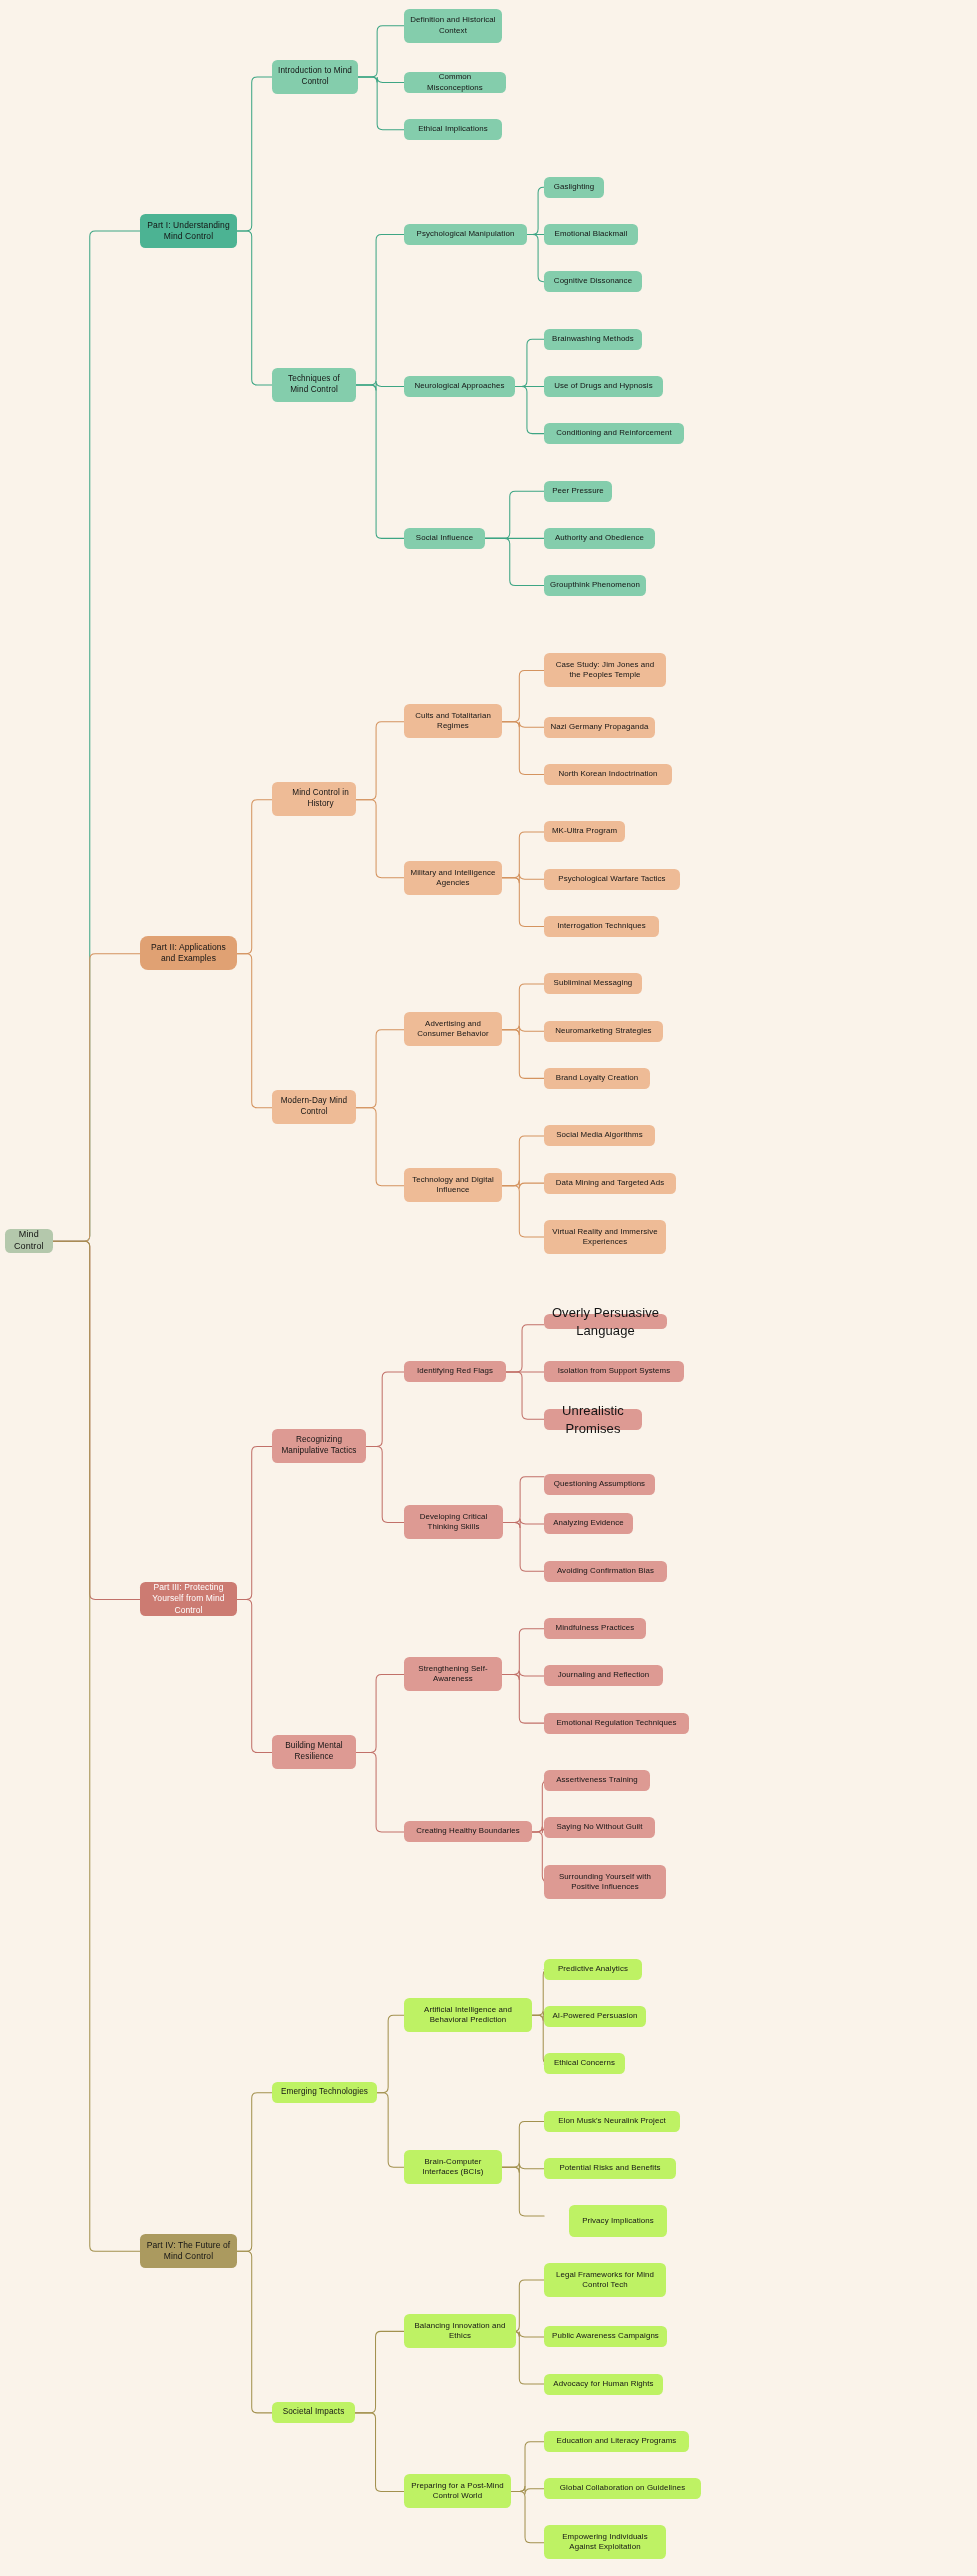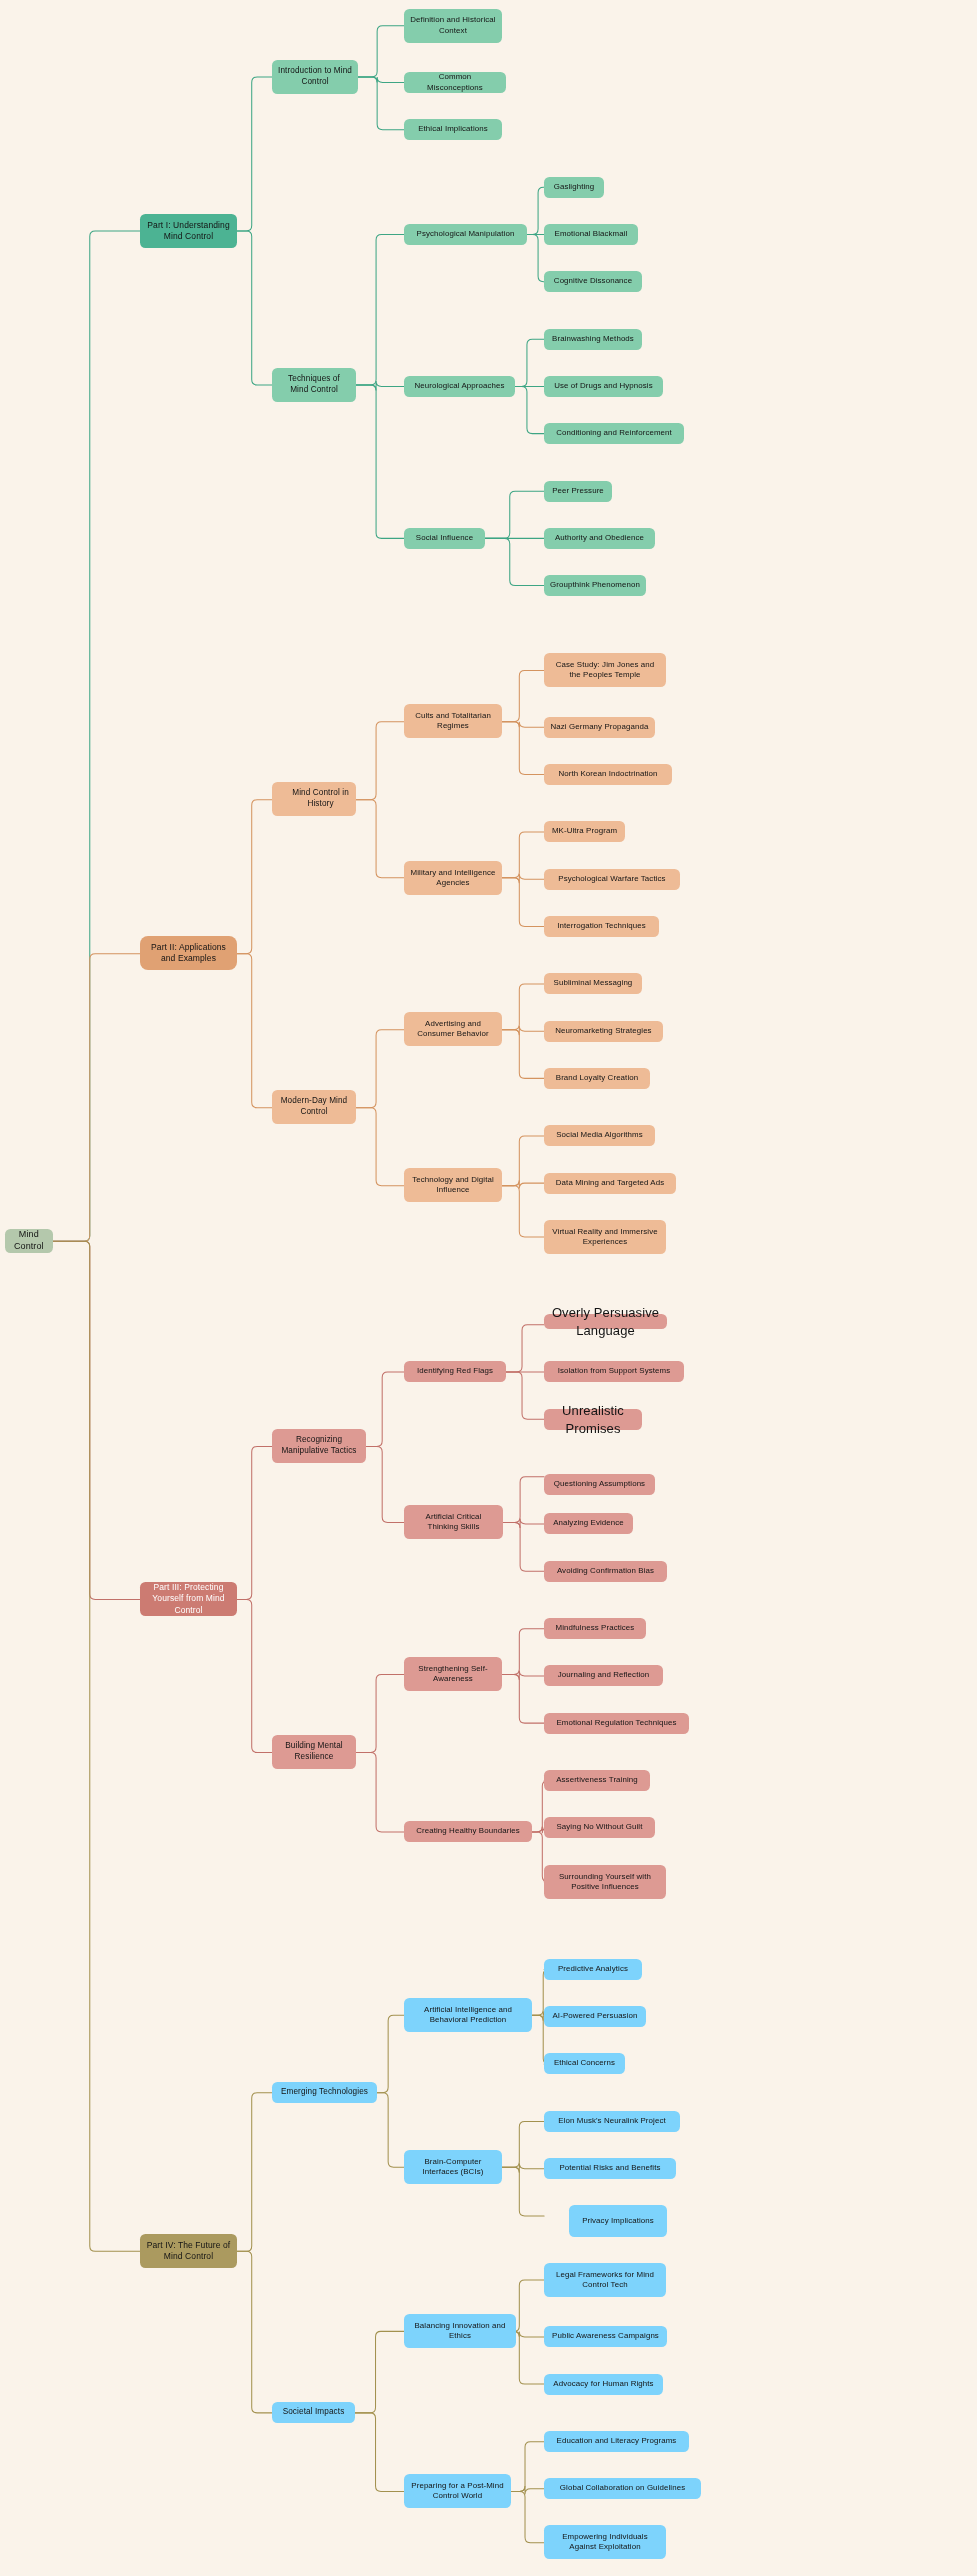--- a/index.html
+++ b/index.html
@@ -47,21 +47,21 @@
   .lv3{font-size:7.9px;}
   
   .root   {background:#b4c8ac;}
   .g-part {background:#4cb393;}
   .g-node {background:#84cdac;}
   .o-part {background:#e0a173;}
   .o-node {background:#eebb96;}
   .r-part {background:#cc7b72; color:#ffffff;}
   .r-node {background:#dd9a93;}
   .y-part {background:#ab9a5f;}
-  .y-node {background:#7dd3fc;}
+  .y-node {background:#bef264;}
 </style>
 </head>
 <body>
 
 <div id="canvas">
   <svg id="links" viewBox="0 0 1616 4260" preserveAspectRatio="none">
       <path d="M 392 381.9505621216489 L 407.36 381.9505621216489 Q 416.36 381.9505621216489 416.36 372.9505621216489 L 416.36 136.28639377342174 Q 416.36 127.28639377342174 425.36 127.28639377342174 L 450 127.28639377342174" fill="none" stroke="#3da584" stroke-width="1.7" stroke-linecap="round"></path>
       <path d="M 591.8 127.28639377342174 L 614.804 127.28639377342174 Q 623.804 127.28639377342174 623.804 118.28639377342174 L 623.804 51.5 Q 623.804 42.5 632.804 42.5 L 668 42.5" fill="none" stroke="#3da584" stroke-width="1.7" stroke-linecap="round"></path>
       <path d="M 591.8 127.28639377342174 L 614.804 127.28639377342174 Q 623.804 127.28639377342174 623.804 136.28639377342174 L 623.804 127.41553761891035 Q 623.804 136.41553761891035 632.804 136.41553761891035 L 668 136.41553761891035" fill="none" stroke="#3da584" stroke-width="1.7" stroke-linecap="round"></path>
       <path d="M 591.8 127.28639377342174 L 614.804 127.28639377342174 Q 623.804 127.28639377342174 623.804 136.28639377342174 L 623.804 205.49221677716923 Q 623.804 214.49221677716923 632.804 214.49221677716923 L 668 214.49221677716923" fill="none" stroke="#3da584" stroke-width="1.7" stroke-linecap="round"></path>
@@ -261,21 +261,21 @@
       <div class="node r-node lv3" style="left: 544px; top: 1314px; width: 123px; height: 15px; font-size: 13px;">
         <span>Overly Persuasive Language</span>
       </div>
       <div class="node r-node lv3" style="left: 544px; top: 1361px; width: 140px; height: 21px; font-size: 7.9px;">
         <span>Isolation from Support Systems</span>
       </div>
       <div class="node r-node lv3" style="left: 544px; top: 1409px; width: 98px; height: 21px; font-size: 13px;">
         <span>Unrealistic Promises</span>
       </div>
       <div class="node r-node lv3" style="left: 404px; top: 1505px; width: 99px; height: 34px; font-size: 7.9px;">
-        <span>Artificial Critical Thinking Skills</span>
+        <span>Developing Critical Thinking Skills</span>
       </div>
       <div class="node r-node lv3" style="left: 544px; top: 1466px; width: 111px; height: 21px; font-size: 7.9px; margin-top: 8px;">
         <span>Questioning Assumptions</span>
       </div>
       <div class="node r-node lv3" style="left: 544px; top: 1513px; width: 89px; height: 21px; font-size: 7.9px;">
         <span>Analyzing Evidence</span>
       </div>
       <div class="node r-node lv3" style="left: 544px; top: 1561px; width: 123px; height: 21px; font-size: 7.9px;">
         <span>Avoiding Confirmation Bias</span>
       </div>

